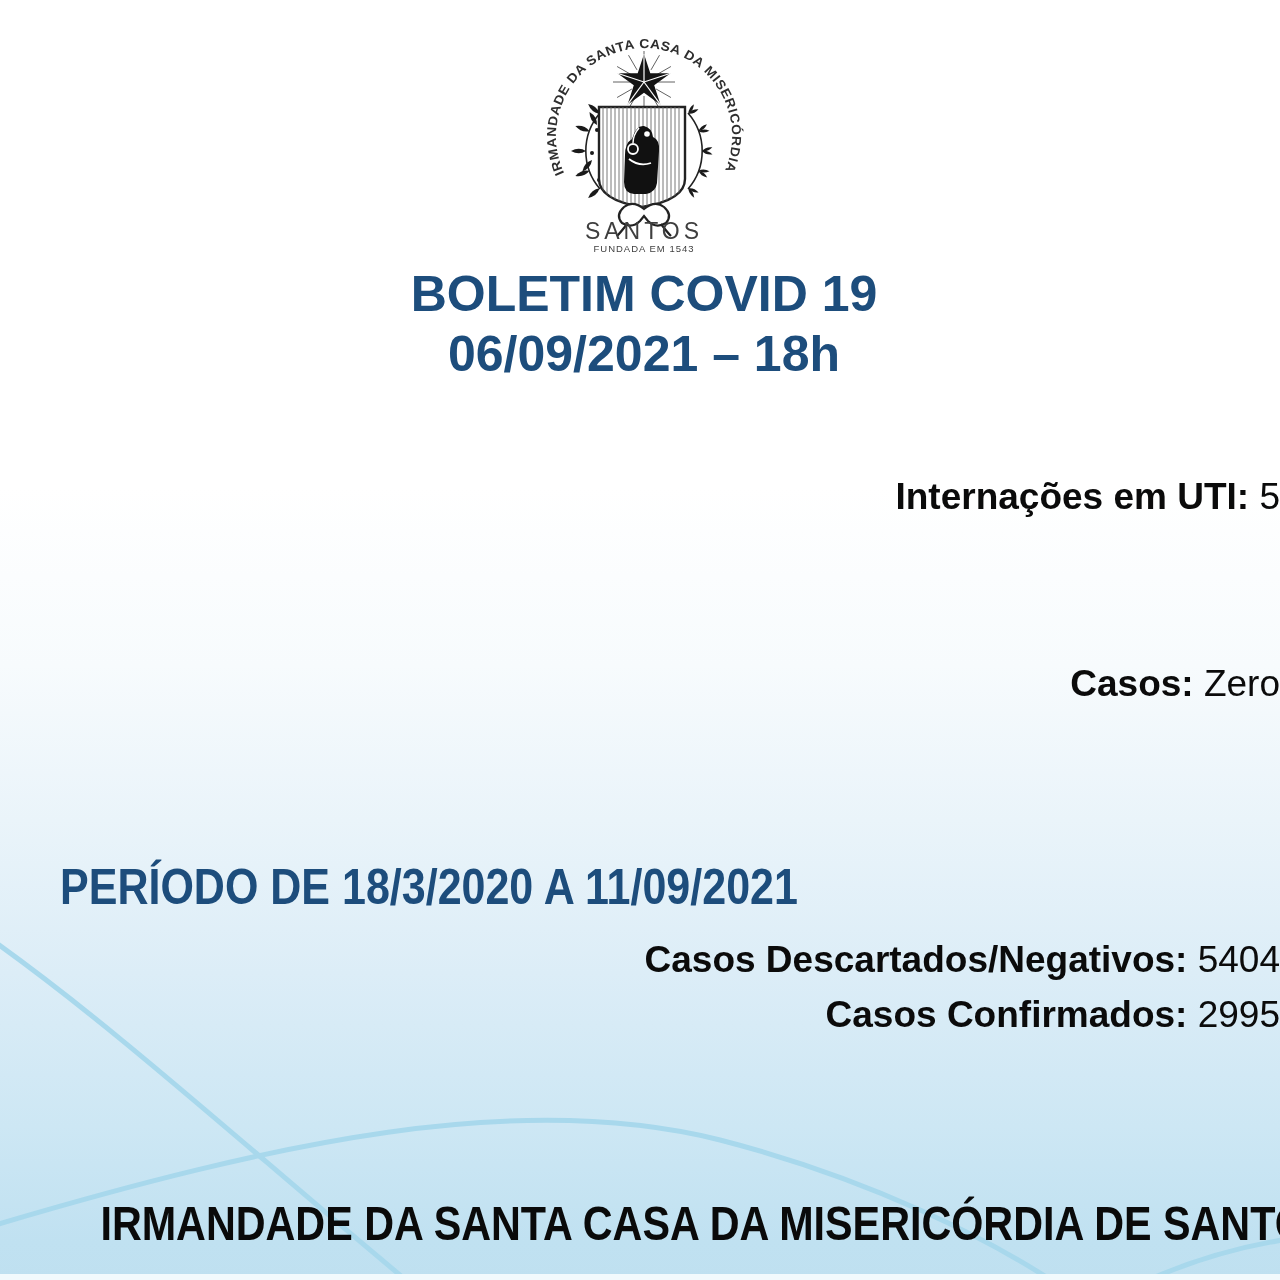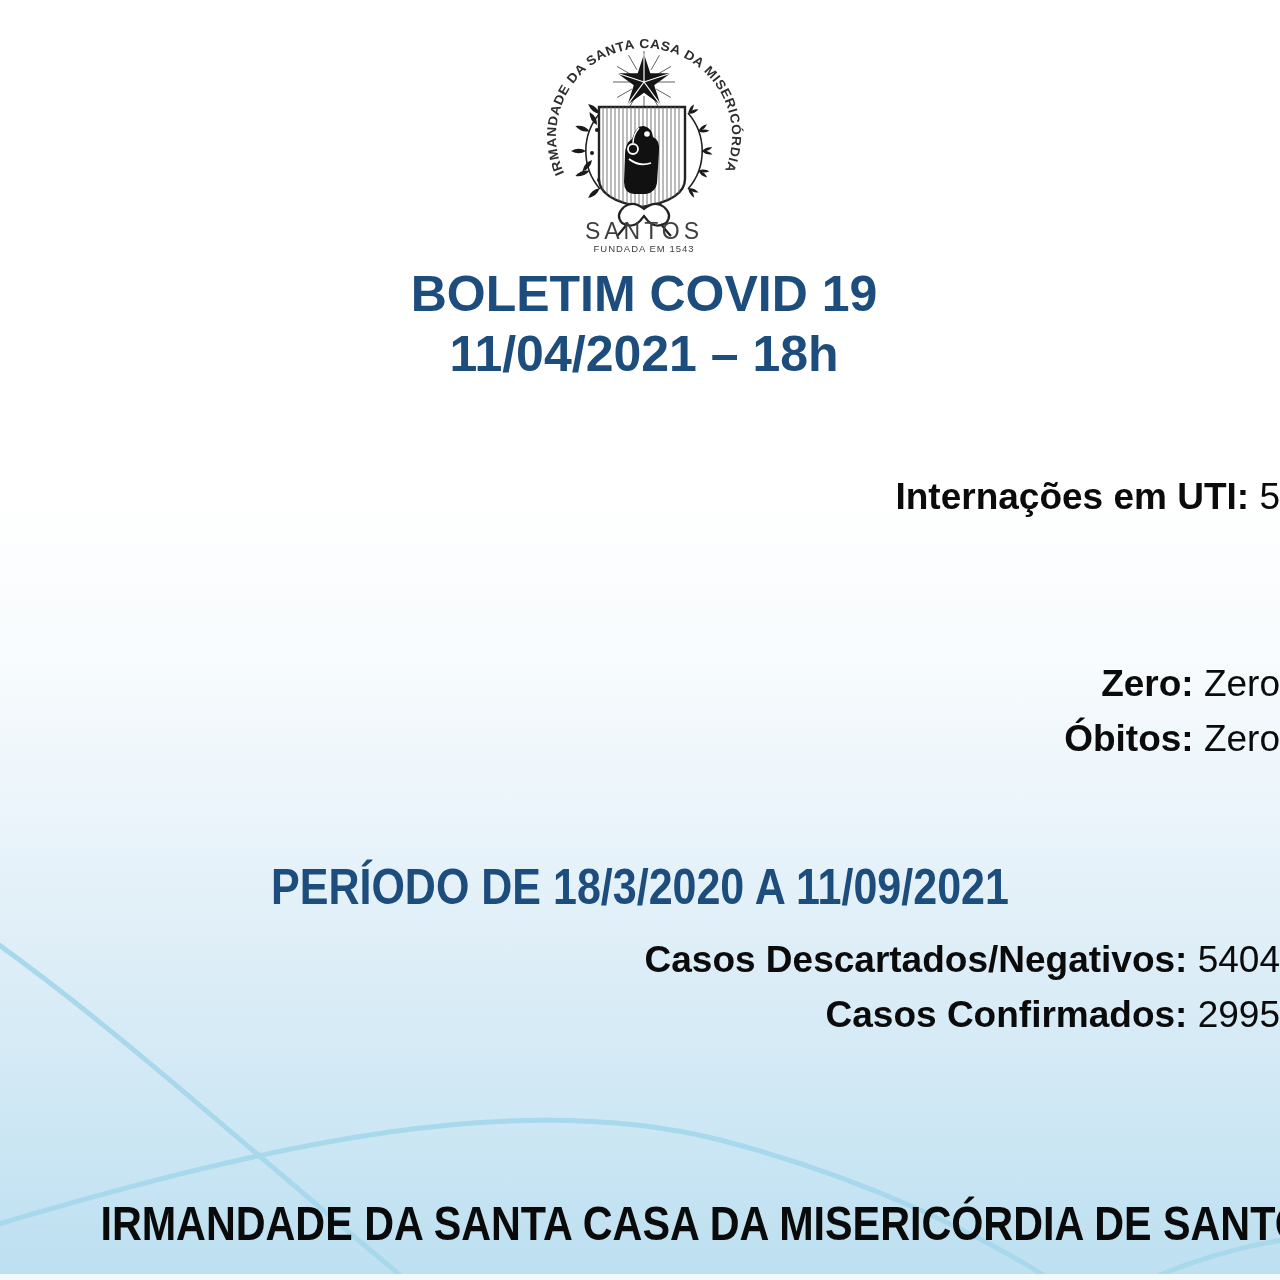--- a/index.html
+++ b/index.html
@@ -71,21 +71,20 @@
   .stats .val { font-weight: 400; }
 
   .stats-current { top: 470px; }
   .stats-outcome { top: 656px; line-height: 55px; }
   .stats-outcome .stat-line { line-height: 55px; }
 
   .period-heading {
     position: absolute;
     left: 0; right: 0;
     top: 858px;
-    text-align: center;
     font-size: 50px;
     line-height: 58px;
     font-weight: 700;
     color: #1d4d7c;
     z-index: 1;
   }
   .condensed {
     display: inline-block;
     transform: scaleX(0.86);
     transform-origin: 50% 50%;
@@ -231,37 +230,33 @@
         <path d="M114 191 Q120 199 124 203" fill="none" stroke="#222" stroke-width="2.2"></path>
       </g>
 
       <text x="97" y="206" text-anchor="middle" font-size="23" letter-spacing="4" fill="#3f3f3f">SANTOS</text>
       <text x="97" y="219" text-anchor="middle" font-size="9.5" letter-spacing="1" fill="#3f3f3f">FUNDADA EM 1543</text>
     </svg>
   </div>
 
   <h1 class="title">
     <span class="tl">BOLETIM COVID 19</span>
-    <span class="tl">11/04/2021 – 18h</span>
+    <span class="tl">06/09/2021 – 18h</span>
   </h1>
 
   <div class="stats stats-current">
     <div class="stat-line">
       <span class="lbl">Internações em UTI:</span>
       <span class="val">5</span>
     </div>
   </div>
 
   <div class="stats stats-outcome">
     <div class="stat-line">
-      <span class="lbl">Zero:</span>
-      <span class="val">Zero</span>
-    </div>
-    <div class="stat-line">
-      <span class="lbl">Óbitos:</span>
+      <span class="lbl">Casos:</span>
       <span class="val">Zero</span>
     </div>
   </div>
 
   <div class="period-heading">
     <span class="condensed">PERÍODO DE 18/3/2020 A 11/09/2021</span>
   </div>
 
   <div class="stats stats-period">
     <div class="stat-line">

